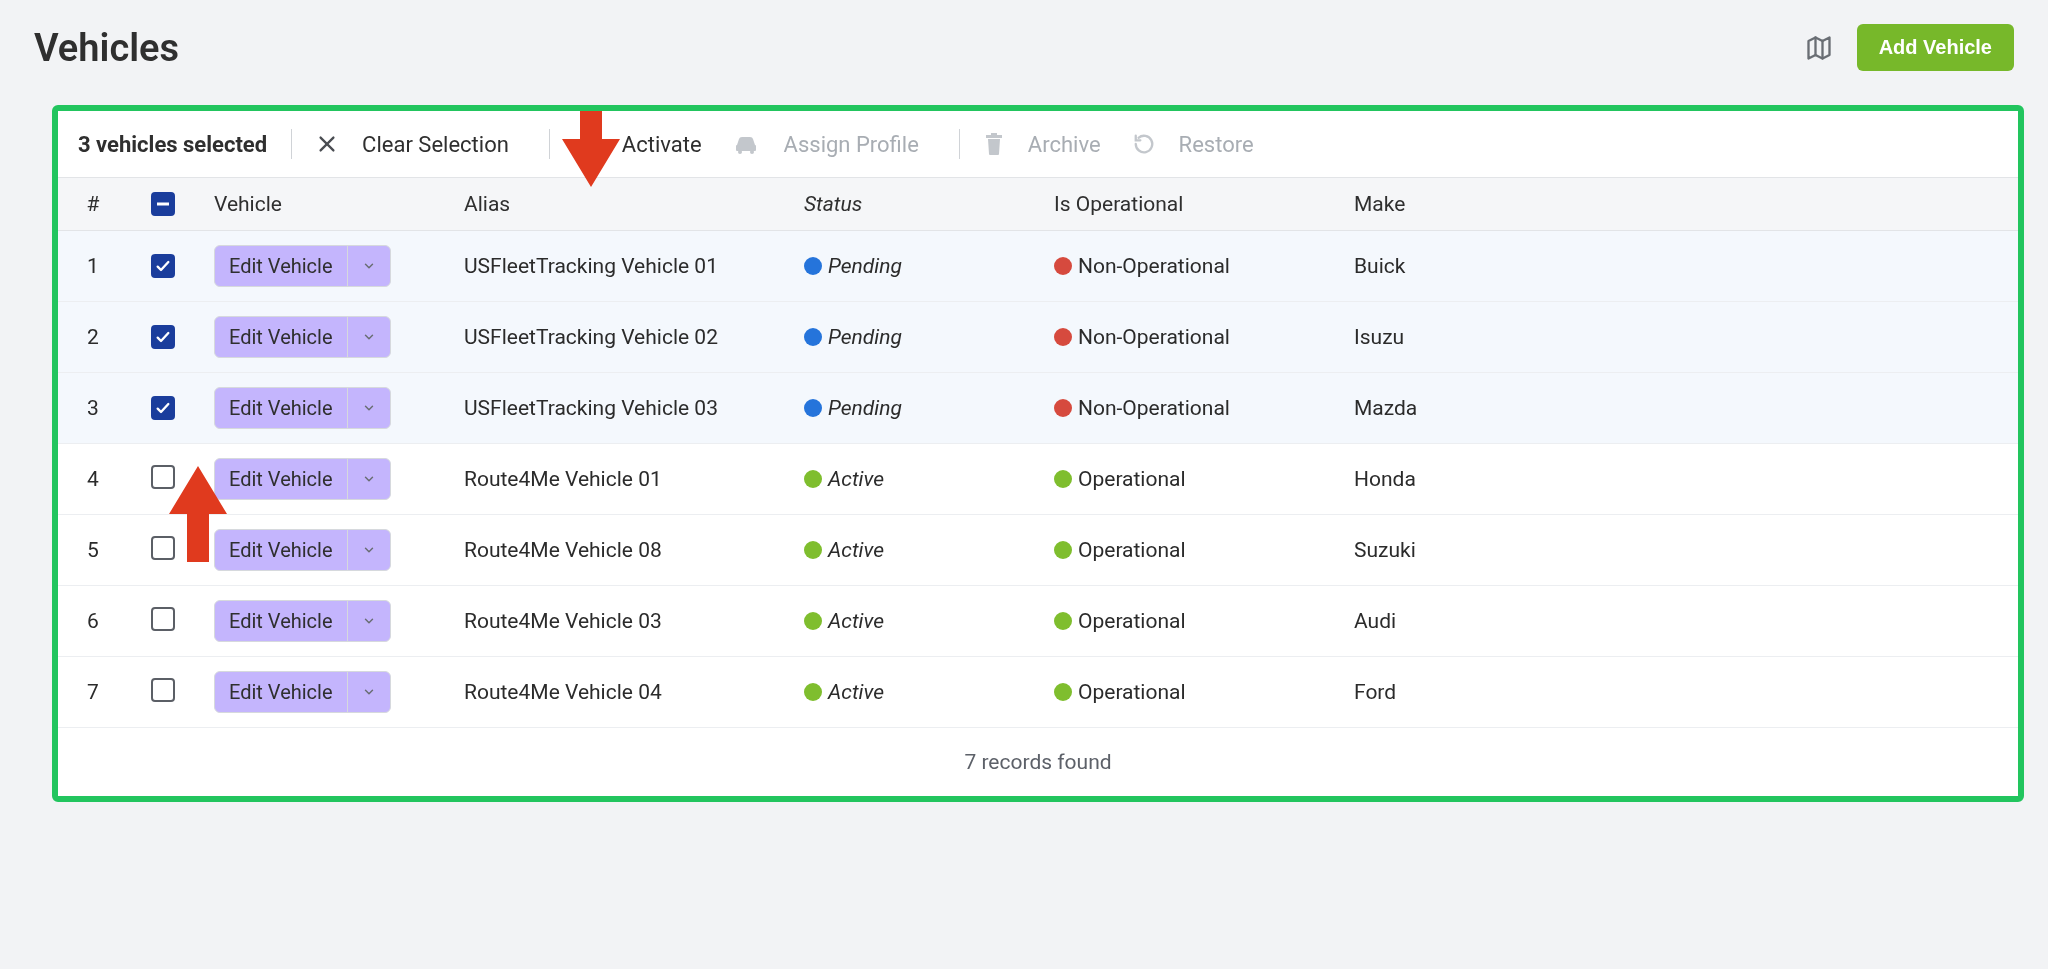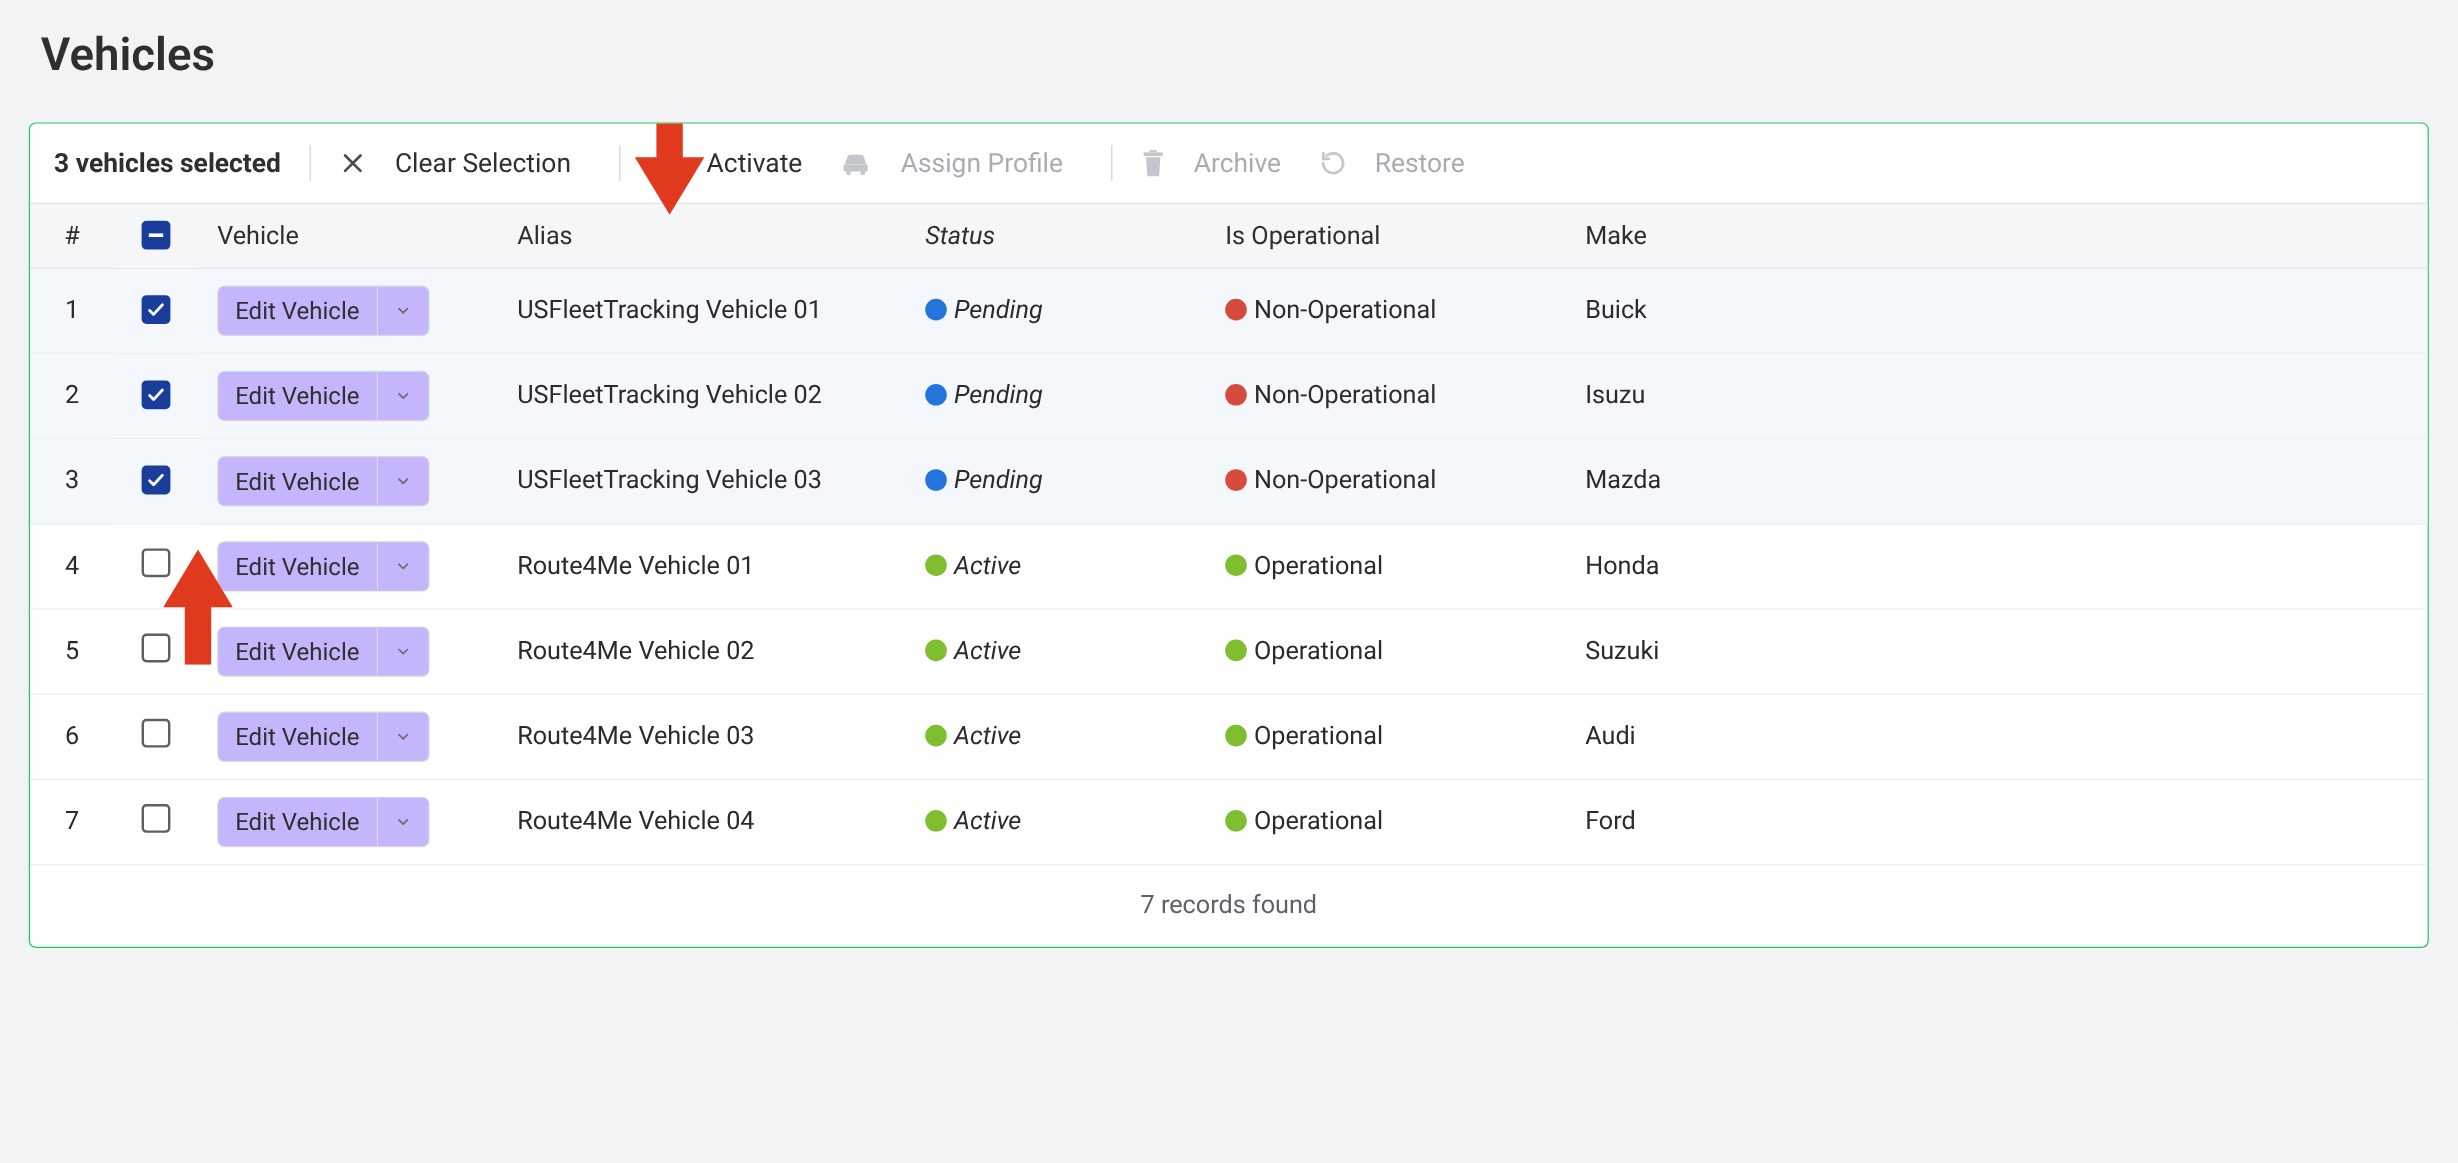--- a/index.html
+++ b/index.html
@@ -35,23 +35,24 @@
     border: none;
     border-radius: 6px;
     font-weight: 700;
     font-size: 20px;
     padding: 12px 22px;
     cursor: pointer;
   }
 
   .panel {
     background: #fff;
-    border: 1px solid #22c55e;
+    border: 6px solid #22c55e;
     border-radius: 6px;
     overflow: hidden;
+    margin-left: 28px;
   }
 
   .toolbar {
     display: flex;
     align-items: center;
     padding: 18px 20px;
     border-bottom: 1px solid #e2e4e7;
     gap: 4px;
   }
   .toolbar .sel-label {
@@ -184,20 +185,30 @@
     left: 111px;
   }
 
   .rel-wrap { position: relative; }
 </style>
 </head>
 <body>
 
 <div class="header-row">
   <div class="page-title">Vehicles</div>
+  <div class="header-right">
+    <span class="map-icon">
+      <svg width="28" height="28" viewBox="0 0 24 24" fill="none" stroke="#6a6e74" stroke-width="2" stroke-linejoin="round" stroke-linecap="round">
+          <polygon points="3 6 9 3 15 6 21 3 21 18 15 21 9 18 3 21"></polygon>
+          <line x1="9" y1="3" x2="9" y2="18"></line>
+          <line x1="15" y1="6" x2="15" y2="21"></line>
+        </svg>
+    </span>
+    <button class="add-btn">Add Vehicle</button>
+  </div>
 </div>
 
 <div class="panel rel-wrap">
 
   <div class="arrow top">
     <svg width="58" height="96" viewBox="0 0 58 96">
         <path d="M18 0 H40 V48 H58 L29 96 L0 48 H18 Z" fill="#e03a1e"></path>
       </svg>
   </div>
   <div class="arrow left">
@@ -359,21 +370,21 @@
           <td class="col-num">5</td>
           <td class="col-chk"><span class="cbox"></span></td>
           <td class="col-act"><span class="btn-split">
               <span class="main">Edit Vehicle</span>
               <span class="caret">
                 <svg width="14" height="14" viewBox="0 0 24 24" fill="none" stroke="#6a6e74" stroke-width="2.5" stroke-linecap="round" stroke-linejoin="round">
                   <polyline points="6 9 12 15 18 9"></polyline>
                 </svg>
               </span>
             </span></td>
-          <td class="col-alias">Route4Me Vehicle 02</td>
+          <td class="col-alias">Route4Me Vehicle 08</td>
           <td class="col-status"><span class="dot green"></span><span>Active</span></td>
           <td class="col-oper"><span class="dot green"></span><span>Operational</span></td>
           <td class="col-make">Suzuki</td>
         </tr>
         <tr>
           <td class="col-num">6</td>
           <td class="col-chk"><span class="cbox"></span></td>
           <td class="col-act"><span class="btn-split">
               <span class="main">Edit Vehicle</span>
               <span class="caret">

